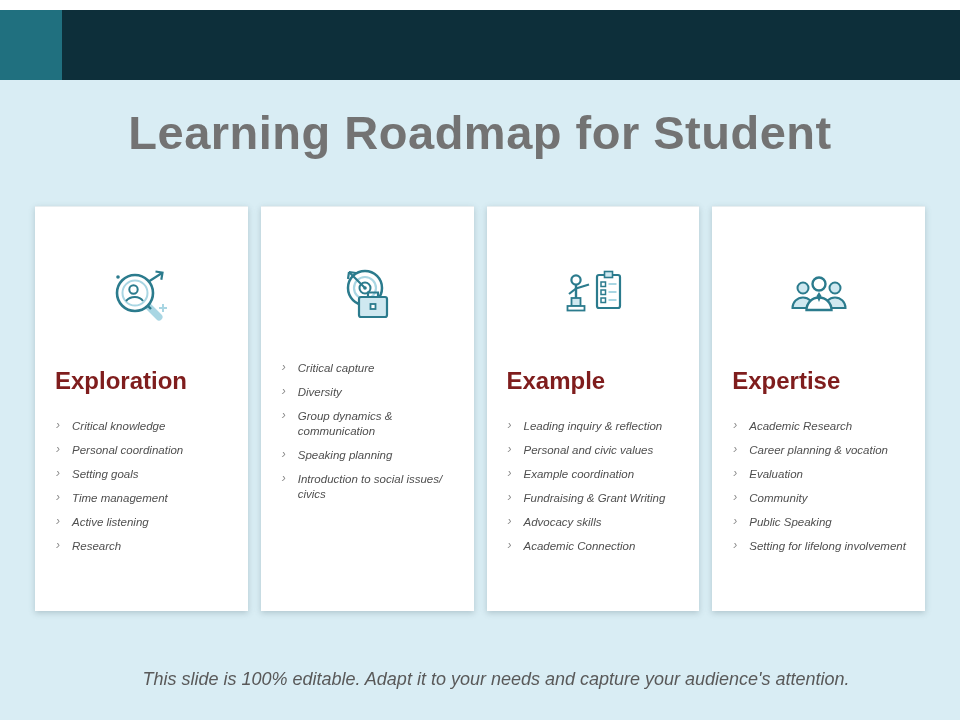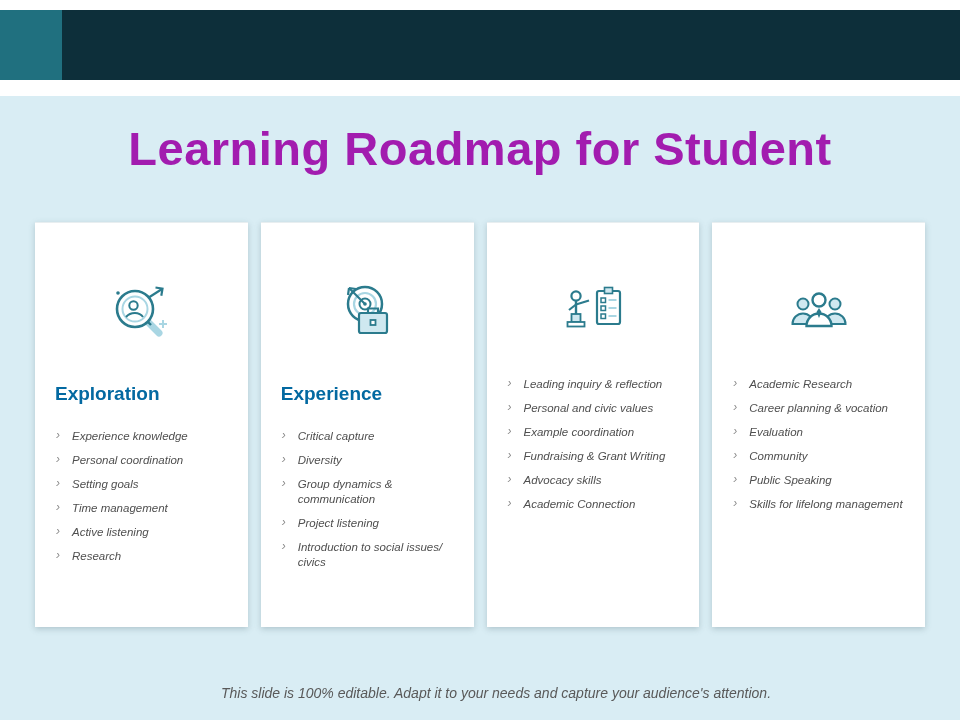--- a/index.html
+++ b/index.html
@@ -14,27 +14,27 @@
   
   .top-gap{height:10px;background:#ffffff;}
   .top-bar{height:70px;display:flex;}
   .bar-accent{width:62px;background:#20707f;}
   .bar-main{flex:1;background:#0d2f3a;}
 
   
   .slide{height:640px;background:#d9edf4;box-sizing:border-box;}
 
   .title{
-    margin:16px;
+    margin:0;
     padding-top:26px;
     text-align:center;
     font-size:47px;
     line-height:54px;
     font-weight:bold;
-    color:#a21caf;
+    color:#737373;
     letter-spacing:0.5px;
   }
 
   .cards{
     display:flex;
     gap:13px;
     padding:0 35px;
     margin-top:46px;
   }
   .card{
@@ -47,23 +47,23 @@
   }
   .icon-wrap{
     margin-top:50px;
     height:80px;
     display:flex;
     align-items:center;
     justify-content:center;
   }
   .card-title{
     margin:30px 0 8px 20px;
-    font-size:19px;
+    font-size:24px;
     font-weight:bold;
-    color:#0369a1;
+    color:#7f1d1d;
   }
   .items{
     list-style:none;
     margin:24px 3px 0 20px;
     padding:0;
     font-style:italic;
     font-size:11.5px;
     color:#4f4f4f;
   }
   .items li{
@@ -76,21 +76,21 @@
     position:absolute;
     left:1px;top:-1px;
     color:#8a8a8a;
     font-size:12px;
   }
 
   .footer{
     margin-top:58px;
     text-align:center;
     font-style:italic;
-    font-size:14px;
+    font-size:18px;
     color:#595959;
     margin-left:32px;
   }
 </style>
 </head>
 <body>
 
 <div class="page">
 
   <div class="top-gap"></div>
@@ -115,21 +115,21 @@
             <circle cx="31" cy="33" r="12.5" stroke="#a9d6e3" stroke-width="2"></circle>
             <circle cx="29.5" cy="29.5" r="4.2" stroke="#2b7b8d" stroke-width="2"></circle>
             <path d="M22 41c4.5-5.5 13.5-5.5 17 0" stroke="#2b7b8d" stroke-width="2"></path>
             <line x1="43.5" y1="45.5" x2="47" y2="49" stroke="#2b7b8d" stroke-width="2.4"></line>
             <path d="M59 44 v8 M55 48 h8" stroke="#a9d6e3" stroke-width="2"></path>
             <circle cx="14" cy="17" r="1.8" fill="#2b7b8d"></circle>
           </svg>
         </div>
         <h2 class="card-title">Exploration</h2>
         <ul class="items">
-          <li><span class="mk">›</span><span class="tx">Experience knowledge</span></li>
+          <li><span class="mk">›</span><span class="tx">Critical knowledge</span></li>
           <li><span class="mk">›</span><span class="tx">Personal coordination</span></li>
           <li><span class="mk">›</span><span class="tx">Setting goals</span></li>
           <li><span class="mk">›</span><span class="tx">Time management</span></li>
           <li><span class="mk">›</span><span class="tx">Active listening</span></li>
           <li><span class="mk">›</span><span class="tx">Research</span></li>
         </ul>
       </section>
 
       <section class="card">
         <div class="icon-wrap">
@@ -138,26 +138,25 @@
             <circle cx="35" cy="28" r="11" stroke="#a9d6e3" stroke-width="2.2"></circle>
             <circle cx="35" cy="28" r="5.5" stroke="#2b7b8d" stroke-width="2"></circle>
             <circle cx="35" cy="28" r="1.8" fill="#2b7b8d"></circle>
             <path d="M35 28 L19 12" stroke="#2b7b8d" stroke-width="2.2"></path>
             <path d="M19 12 l-1 7 M19 12 l7 1" stroke="#2b7b8d" stroke-width="2.2"></path>
             <rect x="29" y="37" width="28" height="20" rx="2" fill="#cfe8f0" stroke="#2b7b8d" stroke-width="2.2"></rect>
             <path d="M38 37 v-4.5 h10 V37" stroke="#2b7b8d" stroke-width="2.2"></path>
             <rect x="40.5" y="44" width="5" height="5" fill="#ffffff" stroke="#2b7b8d" stroke-width="1.8"></rect>
           </svg>
         </div>
-        <h2 class="card-title">Experience</h2>
         <ul class="items">
           <li><span class="mk">›</span><span class="tx">Critical capture</span></li>
           <li><span class="mk">›</span><span class="tx">Diversity</span></li>
           <li><span class="mk">›</span><span class="tx">Group dynamics &amp; communication</span></li>
-          <li><span class="mk">›</span><span class="tx">Project listening</span></li>
+          <li><span class="mk">›</span><span class="tx">Speaking planning</span></li>
           <li><span class="mk">›</span><span class="tx">Introduction to social issues/ civics</span></li>
         </ul>
       </section>
 
       <section class="card">
         <div class="icon-wrap">
           <svg width="74" height="74" viewBox="0 0 74 74" fill="none">
             <rect x="41" y="15" width="23" height="33" rx="2" fill="#ffffff" stroke="#2b7b8d" stroke-width="2.2"></rect>
             <rect x="48.5" y="11.5" width="8" height="6" fill="#cfe8f0" stroke="#2b7b8d" stroke-width="1.6"></rect>
             <rect x="45" y="22" width="4.5" height="4.5" stroke="#2b7b8d" stroke-width="1.5"></rect>
@@ -167,20 +166,21 @@
             <rect x="45" y="38" width="4.5" height="4.5" stroke="#2b7b8d" stroke-width="1.5"></rect>
             <path d="M52.5 40 h8" stroke="#a9d6e3" stroke-width="2"></path>
             <circle cx="20" cy="20" r="4.6" stroke="#2b7b8d" stroke-width="2.2" fill="#ffffff"></circle>
             <path d="M20 25 v13" stroke="#2b7b8d" stroke-width="2.4"></path>
             <path d="M20 28.5 L33 24.5" stroke="#2b7b8d" stroke-width="2.2"></path>
             <path d="M20 28.5 L13 34" stroke="#2b7b8d" stroke-width="2.2"></path>
             <rect x="15.5" y="38" width="9" height="8" fill="#cfe8f0" stroke="#2b7b8d" stroke-width="1.8"></rect>
             <rect x="11.5" y="46" width="17" height="4.5" fill="#ffffff" stroke="#2b7b8d" stroke-width="1.8"></rect>
           </svg>
         </div>
+        <h2 class="card-title">Example</h2>
         <ul class="items">
           <li><span class="mk">›</span><span class="tx">Leading inquiry &amp; reflection</span></li>
           <li><span class="mk">›</span><span class="tx">Personal and civic values</span></li>
           <li><span class="mk">›</span><span class="tx">Example coordination</span></li>
           <li><span class="mk">›</span><span class="tx">Fundraising &amp; Grant Writing</span></li>
           <li><span class="mk">›</span><span class="tx">Advocacy skills</span></li>
           <li><span class="mk">›</span><span class="tx">Academic Connection</span></li>
         </ul>
       </section>
 
@@ -189,27 +189,28 @@
           <svg width="74" height="74" viewBox="0 0 74 74" fill="none">
             <circle cx="21" cy="28" r="5.5" fill="#cfe8f0" stroke="#2b7b8d" stroke-width="2"></circle>
             <path d="M10.5 48 a10.5 10.5 0 0 1 21 0 z" fill="#cfe8f0" stroke="#2b7b8d" stroke-width="2"></path>
             <circle cx="53" cy="28" r="5.5" fill="#cfe8f0" stroke="#2b7b8d" stroke-width="2"></circle>
             <path d="M42.5 48 a10.5 10.5 0 0 1 21 0 z" fill="#cfe8f0" stroke="#2b7b8d" stroke-width="2"></path>
             <circle cx="37" cy="24" r="6.5" fill="#ffffff" stroke="#2b7b8d" stroke-width="2.4"></circle>
             <path d="M24.5 50 a12.5 12.5 0 0 1 25 0 z" fill="#ffffff" stroke="#2b7b8d" stroke-width="2.4"></path>
             <path d="M37 32 l-2.5 4 2.5 6 2.5-6 z" fill="#2b7b8d"></path>
           </svg>
         </div>
+        <h2 class="card-title">Expertise</h2>
         <ul class="items">
           <li><span class="mk">›</span><span class="tx">Academic Research</span></li>
           <li><span class="mk">›</span><span class="tx">Career planning &amp; vocation</span></li>
           <li><span class="mk">›</span><span class="tx">Evaluation</span></li>
           <li><span class="mk">›</span><span class="tx">Community</span></li>
           <li><span class="mk">›</span><span class="tx">Public Speaking</span></li>
-          <li><span class="mk">›</span><span class="tx">Skills for lifelong management</span></li>
+          <li><span class="mk">›</span><span class="tx">Setting for lifelong involvement</span></li>
         </ul>
       </section>
 
     </div>
 
     <div class="footer">This slide is 100% editable. Adapt it to your needs and capture your audience's attention.</div>
 
   </div>
 </div>
 

